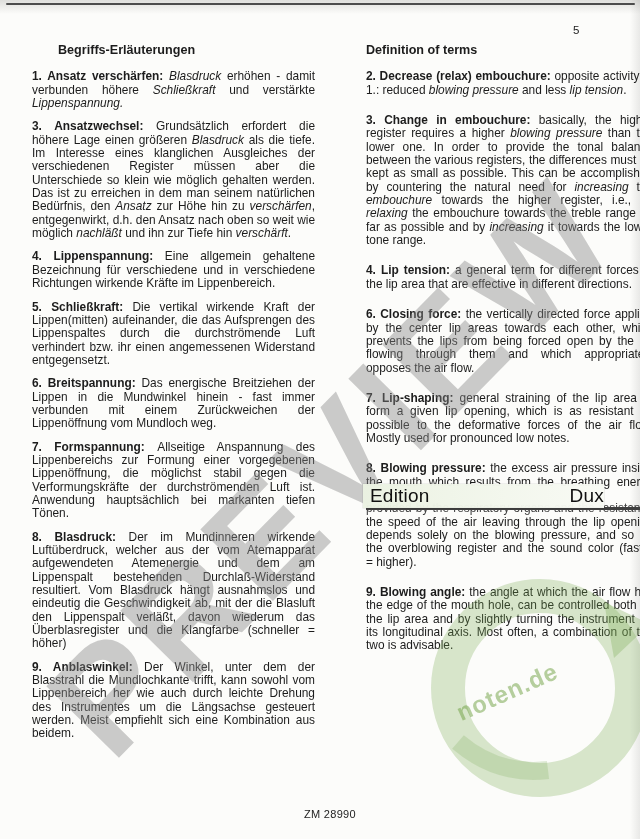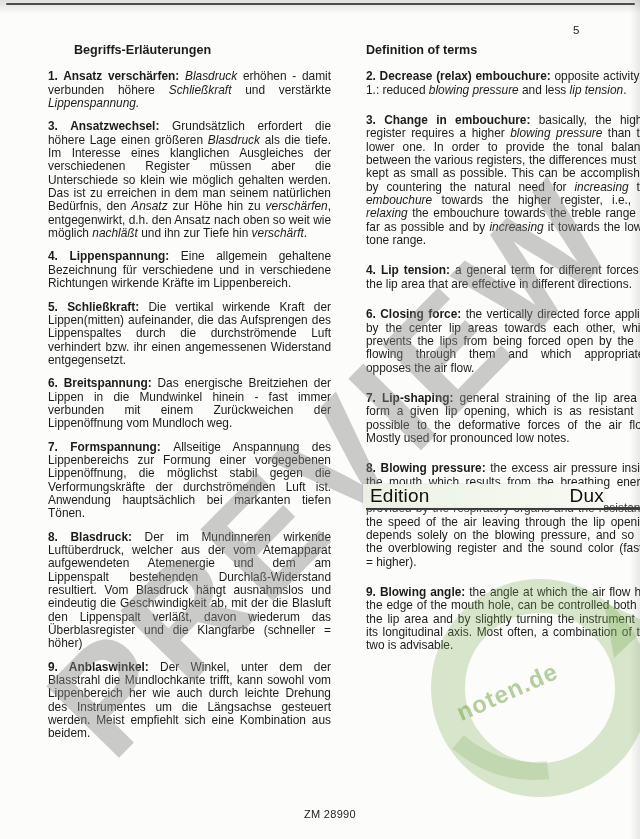--- a/index.html
+++ b/index.html
@@ -17,21 +17,21 @@
   .scan-top-haze { position: absolute; top: 0; left: 0; right: 0; height: 14px;
     background: linear-gradient(#dededb, rgba(222,222,219,0)); }
   .scan-top-line { position: absolute; top: 3px; left: 6px; right: 5px; height: 2px;
     background: #4c4c4c; border-radius: 1px; }
   .scan-right-edge { position: absolute; top: 0; right: 0; width: 10px; height: 100%;
     background: linear-gradient(90deg, rgba(0,0,0,0), rgba(60,60,60,0.10)); }
 
   .page-number { position: absolute; top: 24px; left: 573px; font-size: 11.5px; color: #222; }
 
   .col { position: absolute; top: 44px; font-size: 11.9px; line-height: 13.35px; }
-  .col-left  { left: 48px;  width: 283px; }
+  .col-left  { left: 32px;  width: 283px; }
   .col-right { left: 325px; width: 287px; margin-left: 41px; }
 
   .col-heading { font-weight: bold; font-size: 12.6px; margin: 0 0 13px 0; }
   .col-left .col-heading { padding-left: 26px; }
 
   .para { text-align: justify; margin: 0 0 10px 0; }
   .col-right .para { margin-bottom: 17px; }
   .seg-b { font-weight: bold; }
   .seg-i { font-style: italic; }
   .seg-s { text-decoration: line-through; text-decoration-thickness: 2.5px; color: #3f3f3f; }

